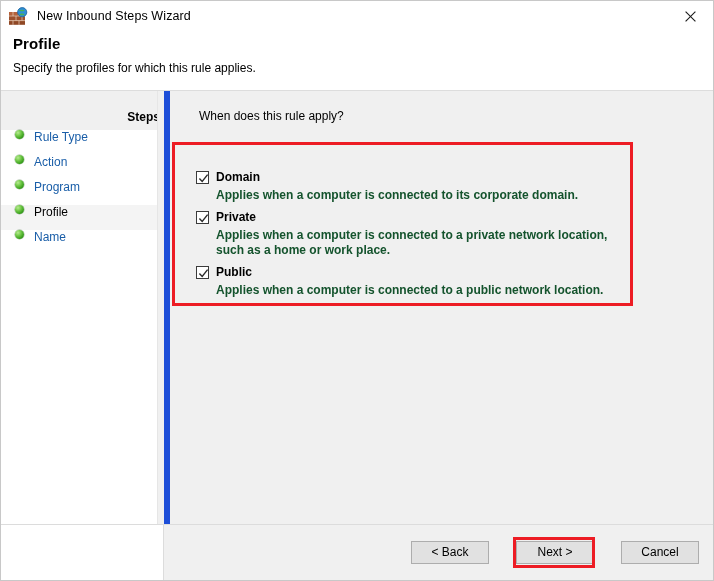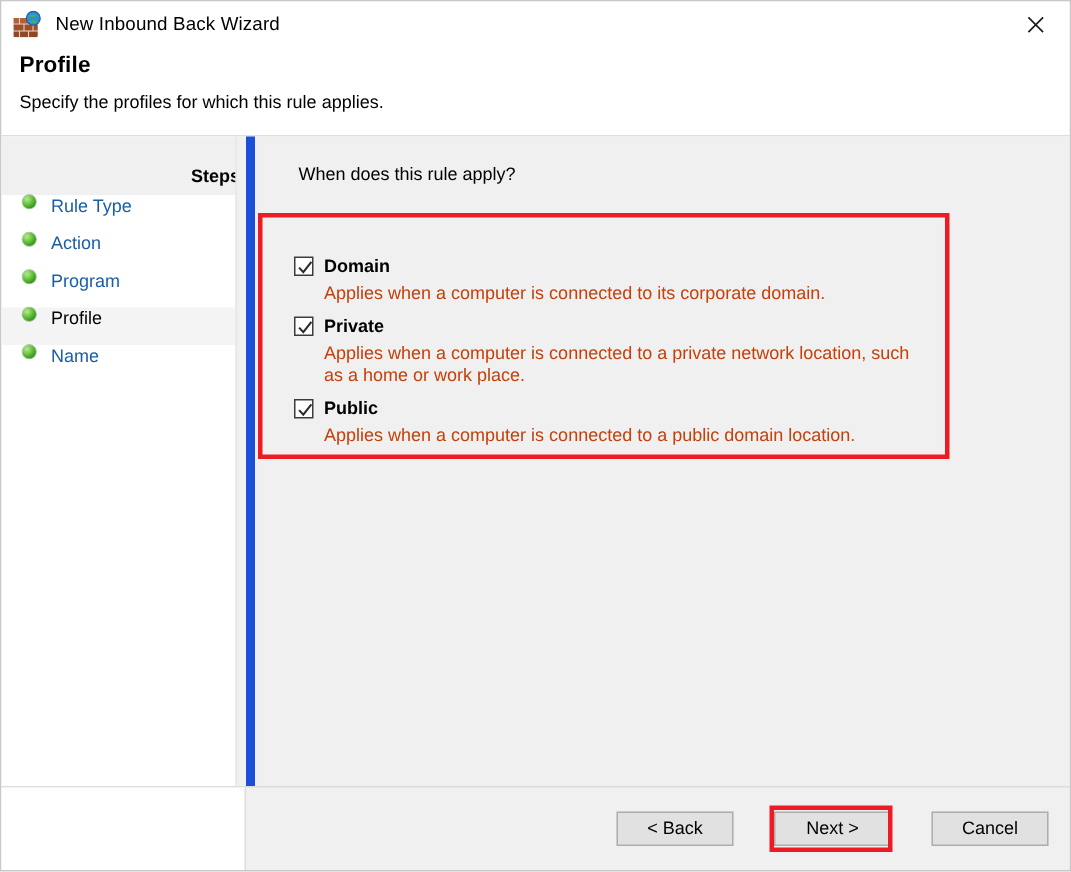--- a/index.html
+++ b/index.html
@@ -207,24 +207,25 @@
     left: 1px;
     top: 1px;
   }
   .profile-name {
     font-size: 12px;
     font-weight: bold;
     color: #000000;
   }
   .profile-desc {
     font-size: 12px;
-    color: #c2410c;
+    color: #14532d;
     margin: 1px 0 0 20px;
     line-height: 15px;
     max-width: 400px;
+    font-weight: bold;
   }
 
   
   #footer {
     height: 56px;
     min-height: 56px;
     background: #f0f0f0;
     border-top: 1px solid #dcdcdc;
     position: relative;
     display: flex;
@@ -291,21 +292,21 @@
           <line x1="4" y1="13.6" x2="4" y2="17.8"></line>
           <line x1="10" y1="13.6" x2="10" y2="17.8"></line>
         </g>
 
         <circle cx="13.2" cy="5.2" r="4.6" fill="#2f8fd6"></circle>
         <path d="M9.4 3.6 q3.2 -1.4 6.4 -0.2 q-1.6 1.2 -3.4 0.9 q-1.6 -0.3 -3 -0.7z" fill="#4cb050"></path>
         <path d="M10.2 7.4 q2.6 1.6 5.6 0.4 q-1.4 -1.5 -3.2 -1.2 q-1.4 0.2 -2.4 0.8z" fill="#4cb050"></path>
         <circle cx="13.2" cy="5.2" r="4.6" fill="none" stroke="#1a5f99" stroke-width="0.8"></circle>
       </svg>
     </span>
-    <span id="title-text">New Inbound Back Wizard</span>
+    <span id="title-text">New Inbound Steps Wizard</span>
     <div id="close-btn">
       <svg width="11" height="11" viewBox="0 0 11 11">
         <line x1="0.6" y1="0.6" x2="10.4" y2="10.4" stroke="#1a1a1a" stroke-width="1.1"></line>
         <line x1="10.4" y1="0.6" x2="0.6" y2="10.4" stroke="#1a1a1a" stroke-width="1.1"></line>
       </svg>
     </div>
   </div>
 
   <div id="header">
     <div id="page-title">Profile</div>
@@ -375,21 +376,21 @@
 
         <div class="profile-item">
           <div class="profile-head">
             <span class="checkbox">
               <svg width="11" height="11" viewBox="0 0 11 11">
                 <polyline points="1.4,5.4 4.2,8.4 9.6,1.6" fill="none" stroke="#2b2b2b" stroke-width="1.4"></polyline>
               </svg>
             </span>
             <span class="profile-name">Public</span>
           </div>
-          <div class="profile-desc">Applies when a computer is connected to a public domain location.</div>
+          <div class="profile-desc">Applies when a computer is connected to a public network location.</div>
         </div>
 
       </div>
     </div>
   </div>
 
   <div id="footer">
     <div id="footer-left-white"></div>
     <button class="btn">&lt; Back</button>
     <span class="btn-wrap">

